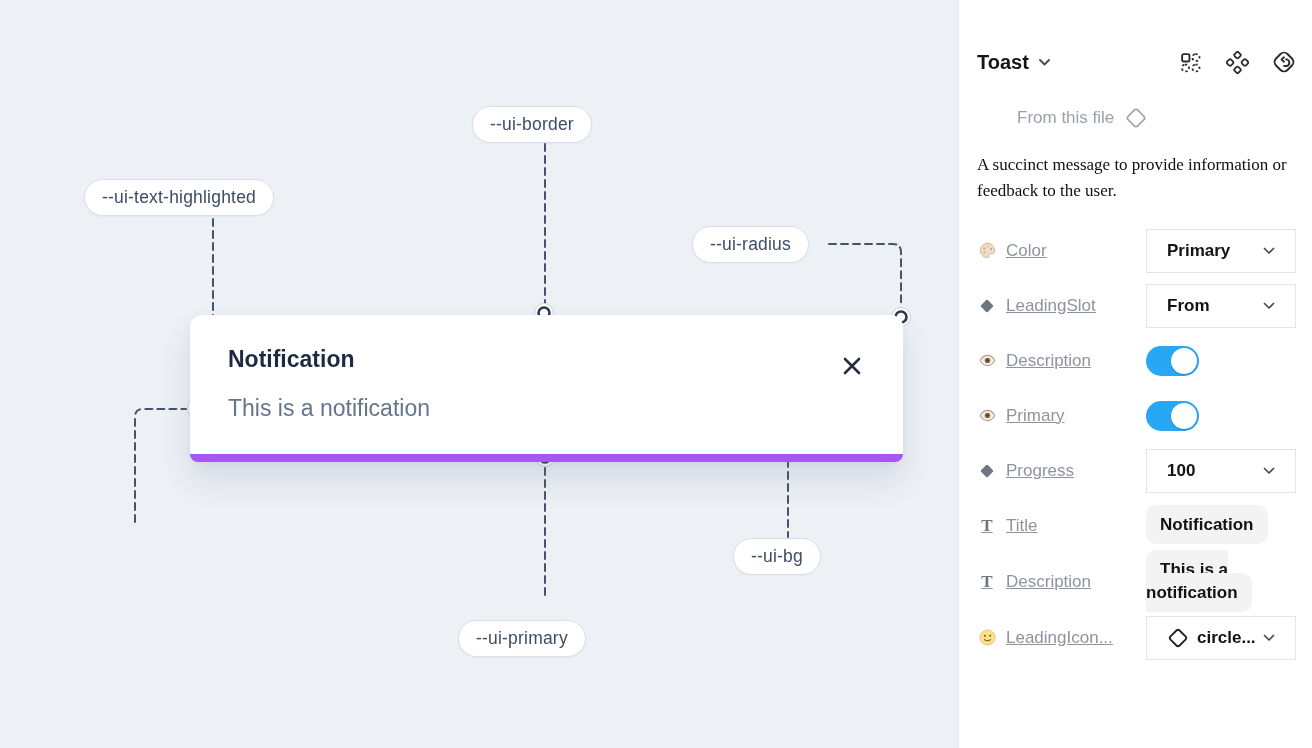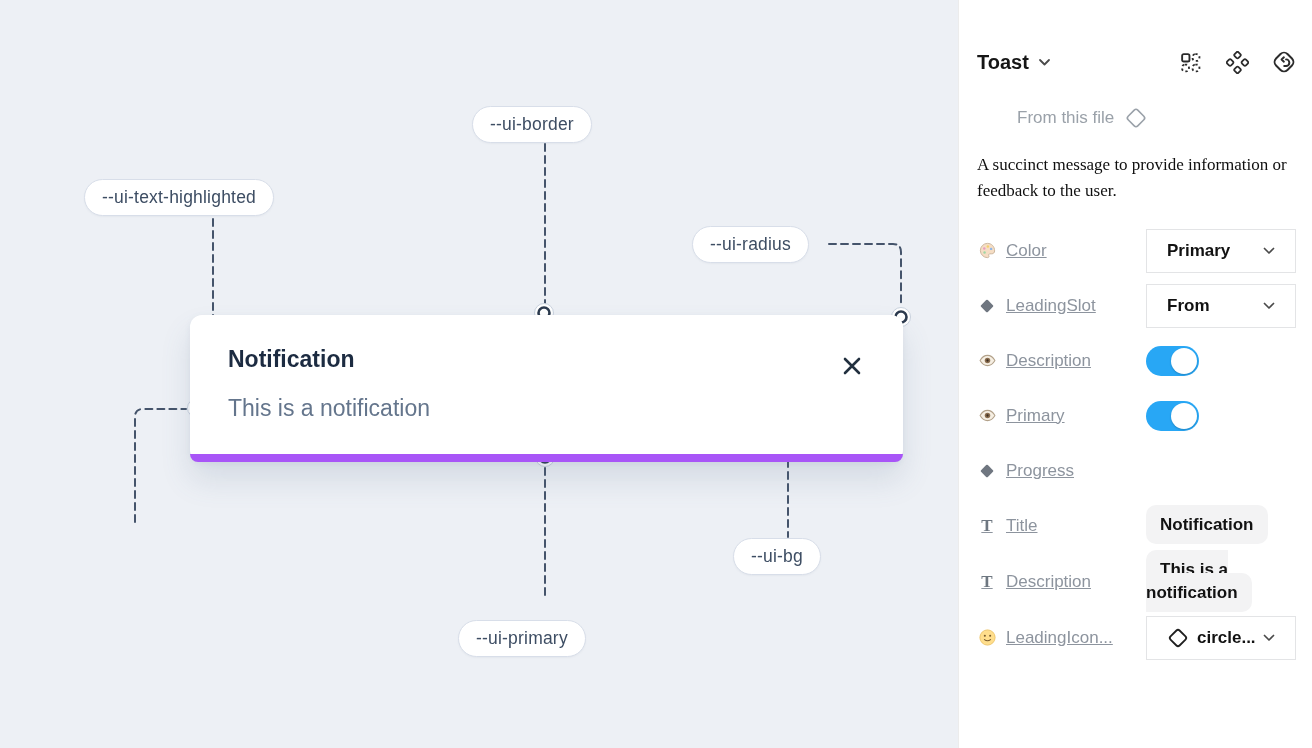--- a/index.html
+++ b/index.html
@@ -243,20 +243,30 @@
 
     <div class="prop-row">
       <span class="prop-label">
         <span class="prop-licon">
           <svg width="16" height="16" viewBox="0 0 16 16">
               <rect x="3.2" y="3.2" width="9.6" height="9.6" rx="1.2" transform="rotate(45 8 8)" fill="#6f7680"></rect>
             </svg>
         </span>
         <span>Progress</span>
       </span>
+      <span class="ctrl">
+          <span class="select">
+        <span class="select-value">100</span>
+        <span class="select-chev">
+              <svg width="12" height="8" viewBox="0 0 12 8" fill="none">
+                <path d="M1.5 1.5 L6 6 L10.5 1.5" stroke="#4a4a4a" stroke-width="1.7" stroke-linecap="round" stroke-linejoin="round"></path>
+              </svg>
+            </span>
+      </span>
+        </span>
     </div>
 
     <div class="prop-row">
       <span class="prop-label">
         <span class="prop-licon">
             <span class="t-glyph">T</span>
           </span>
         <span>Title</span>
       </span>
       <span class="ctrl"><span class="field">Notification</span></span>

